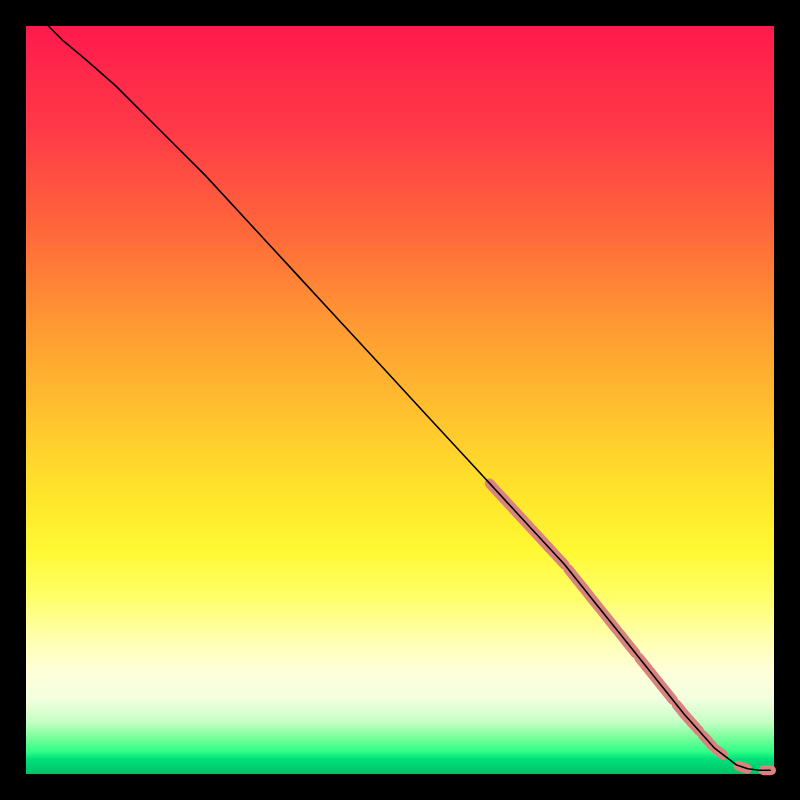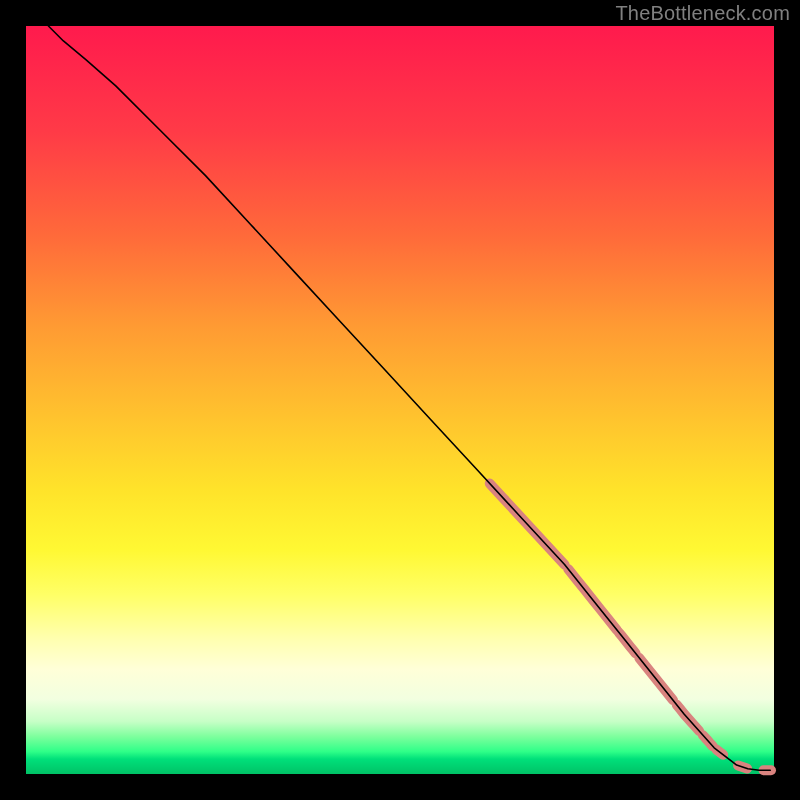--- a/index.html
+++ b/index.html
@@ -71,21 +71,20 @@
     font-weight: 500;
     letter-spacing: 0.2px;
     user-select: none;
   }
 </style>
 </head>
 <body>
 
 <div class="stage">
 
-  <div class="watermark">TheBottleneck.com</div>
 
   <div class="plot">
     <svg id="plot-svg" viewBox="0 0 748 748" preserveAspectRatio="none">
       <g id="seg-layer">
           <path d="M463.76 457.53 L476.23 471.03 L488.69 484.54 L501.16 498.04 L513.63 511.55 L526.09 525.05 L538.56 538.56" class="segment" fill="none" stroke="#d9837f" stroke-width="10"></path>
           <path d="M542.30 543.24 L550.40 553.36 L558.51 563.49 L566.61 573.62 L574.71 583.75 L582.82 593.88 L590.92 604.01" class="segment" fill="none" stroke="#d9837f" stroke-width="10"></path>
           <path d="M593.16 606.81 L595.91 610.24 L598.65 613.67 L601.39 617.10 L604.13 620.53 L606.88 623.96 L609.62 627.38" class="segment" fill="none" stroke="#d9837f" stroke-width="10"></path>
           <path d="M613.36 632.06 L618.97 639.07 L624.58 646.09 L630.19 653.10 L635.80 660.11 L641.41 667.12 L647.02 674.13" class="segment" fill="none" stroke="#d9837f" stroke-width="10"></path>
           <path d="M650.76 678.81 L654.50 683.49 L658.24 688.16 L661.98 692.37 L665.72 696.58 L669.46 700.78 L673.20 704.99" class="segment" fill="none" stroke="#d9837f" stroke-width="10"></path>
           <path d="M676.94 709.20 L678.56 711.02 L680.18 712.84 L681.80 714.67 L683.42 716.49 L685.04 718.31 L686.66 720.14" class="segment" fill="none" stroke="#d9837f" stroke-width="10"></path>

